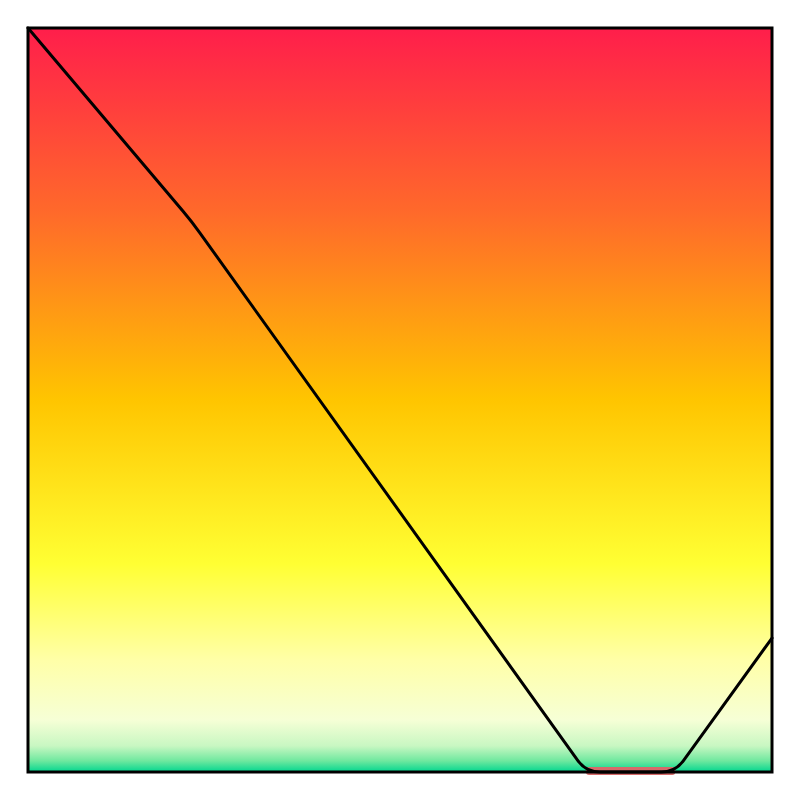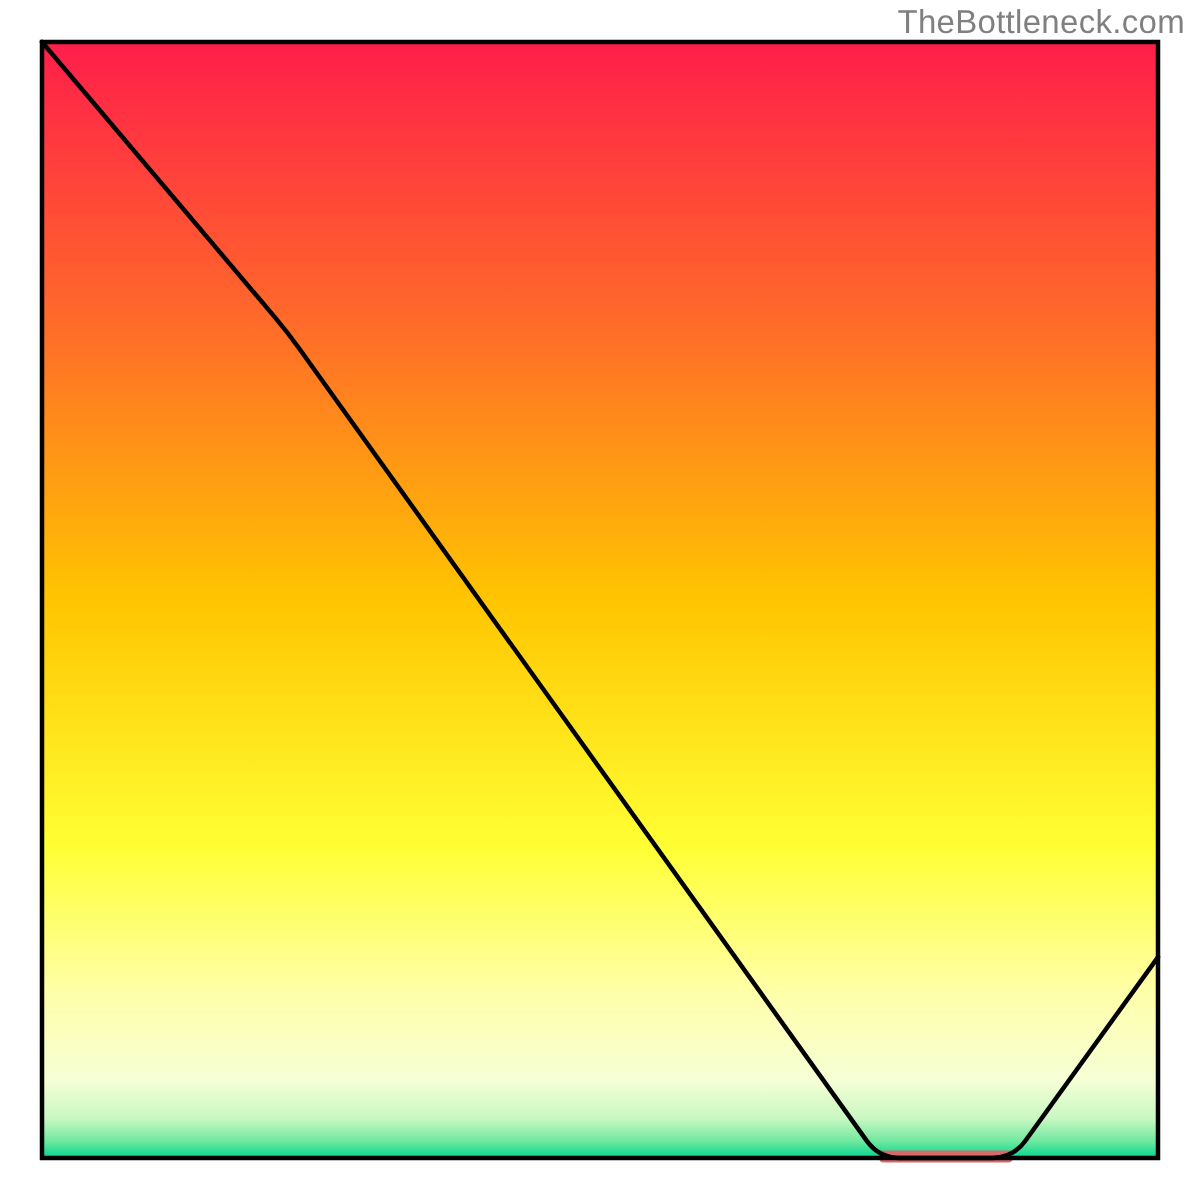--- a/index.html
+++ b/index.html
@@ -45,14 +45,13 @@
           <stop offset="96.5%" stop-color="#c8f7c2"></stop>
           <stop offset="98.5%" stop-color="#6fe89f"></stop>
           <stop offset="100%" stop-color="#00d68f"></stop>
         </linearGradient>
     </defs>
     <rect id="plot-rect" fill="url(#bg-grad)" x="28" y="28" width="744" height="744"></rect>
     <rect id="marker-rect" rx="3" ry="3" x="586" width="89.27999999999997" y="767" height="8" fill="#d66a6a"></rect>
     <path id="curve-path" fill="none" stroke="#000000" stroke-width="3" stroke-linejoin="round" stroke-linecap="round" d="M 28 28 L 182.63680861947358 210.7525920048324 Q 191.68 221.44 199.83187757676438 232.82186680529367 L 577.8481224232356 760.6181331947063 Q 586 772 600 772 L 661.28 772 Q 675.28 772 683.476867753821 760.6504908024017 L 772 638.08"></path>
     <rect id="frame-rect" fill="none" stroke="#000000" stroke-width="3" x="28" y="28" width="744" height="744"></rect>
   </svg>
-  <div class="watermark">TheBottleneck.com</div>
 </div>
 
 </body></html>

